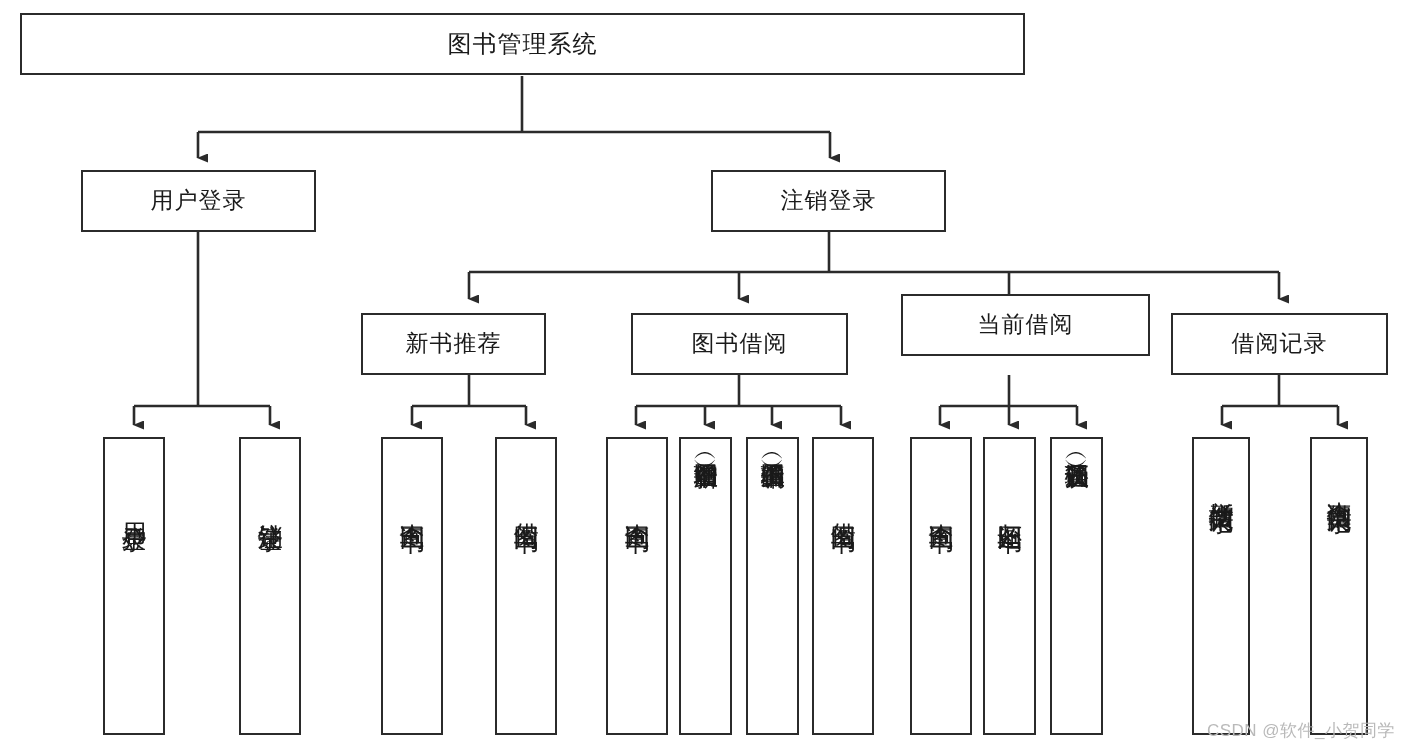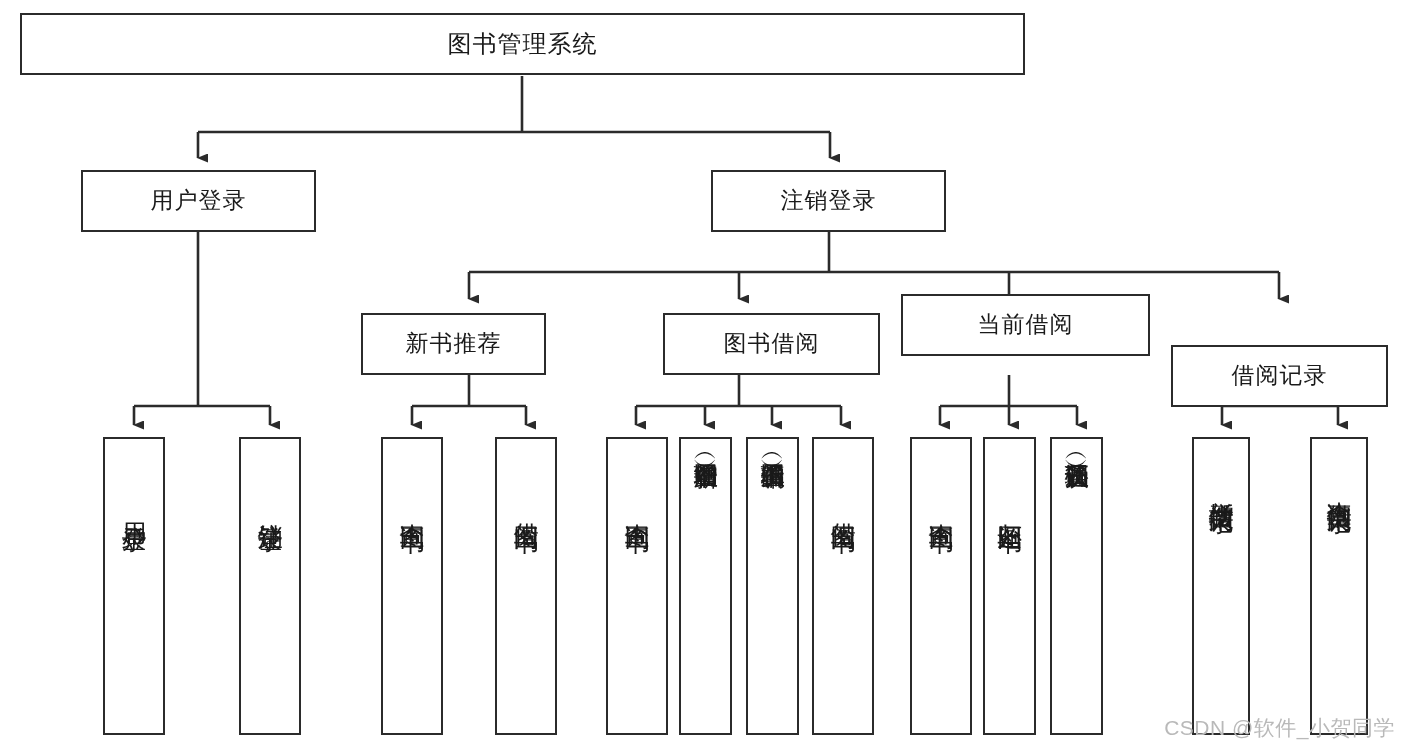--- a/index.html
+++ b/index.html
@@ -67,21 +67,21 @@
   .vtext.pad {
     padding-top: 58px;
   }
   .vtext.pad2 {
     padding-top: 36px;
   }
   .watermark {
     position: absolute;
     right: 10px;
     bottom: 5px;
-    font-size: 21px;
+    font-size: 17px;
     color: #b9b9b9;
     letter-spacing: 0.5px;
     white-space: nowrap;
     z-index: 5;
   }
 </style>
 </head>
 <body>
 
 <div id="canvas">
@@ -143,27 +143,27 @@
   <div class="node node-h" style="left:81px; top:170px; width:235px; height:62px;">
     <span>用户登录</span>
   </div>
   <div class="node node-h" style="left:711px; top:170px; width:235px; height:62px;">
     <span>注销登录</span>
   </div>
 
   <div class="node node-h" style="left:361px; top:313px; width:185px; height:62px;">
     <span>新书推荐</span>
   </div>
-  <div class="node node-h" style="left:631px; top:313px; width:217px; height:62px;margin-left:32px;">
+  <div class="node node-h" style="left:631px; top:313px; width:217px; height:62px;">
     <span>图书借阅</span>
   </div>
   <div class="node node-h" style="left:901px; top:294px; width:249px; height:62px;">
     <span>当前借阅</span>
   </div>
-  <div class="node node-h" style="left:1171px; top:313px; width:217px; height:62px;margin-top:32px;">
+  <div class="node node-h" style="left:1171px; top:313px; width:217px; height:62px;">
     <span>借阅记录</span>
   </div>
 
   <div class="node node-v" style="left:103px; top:437px; width:62px; height:298px;">
     <span class="vtext pad">用户登录</span>
   </div>
   <div class="node node-v" style="left:239px; top:437px; width:62px; height:298px;">
     <span class="vtext pad">注销登录</span>
   </div>
 

